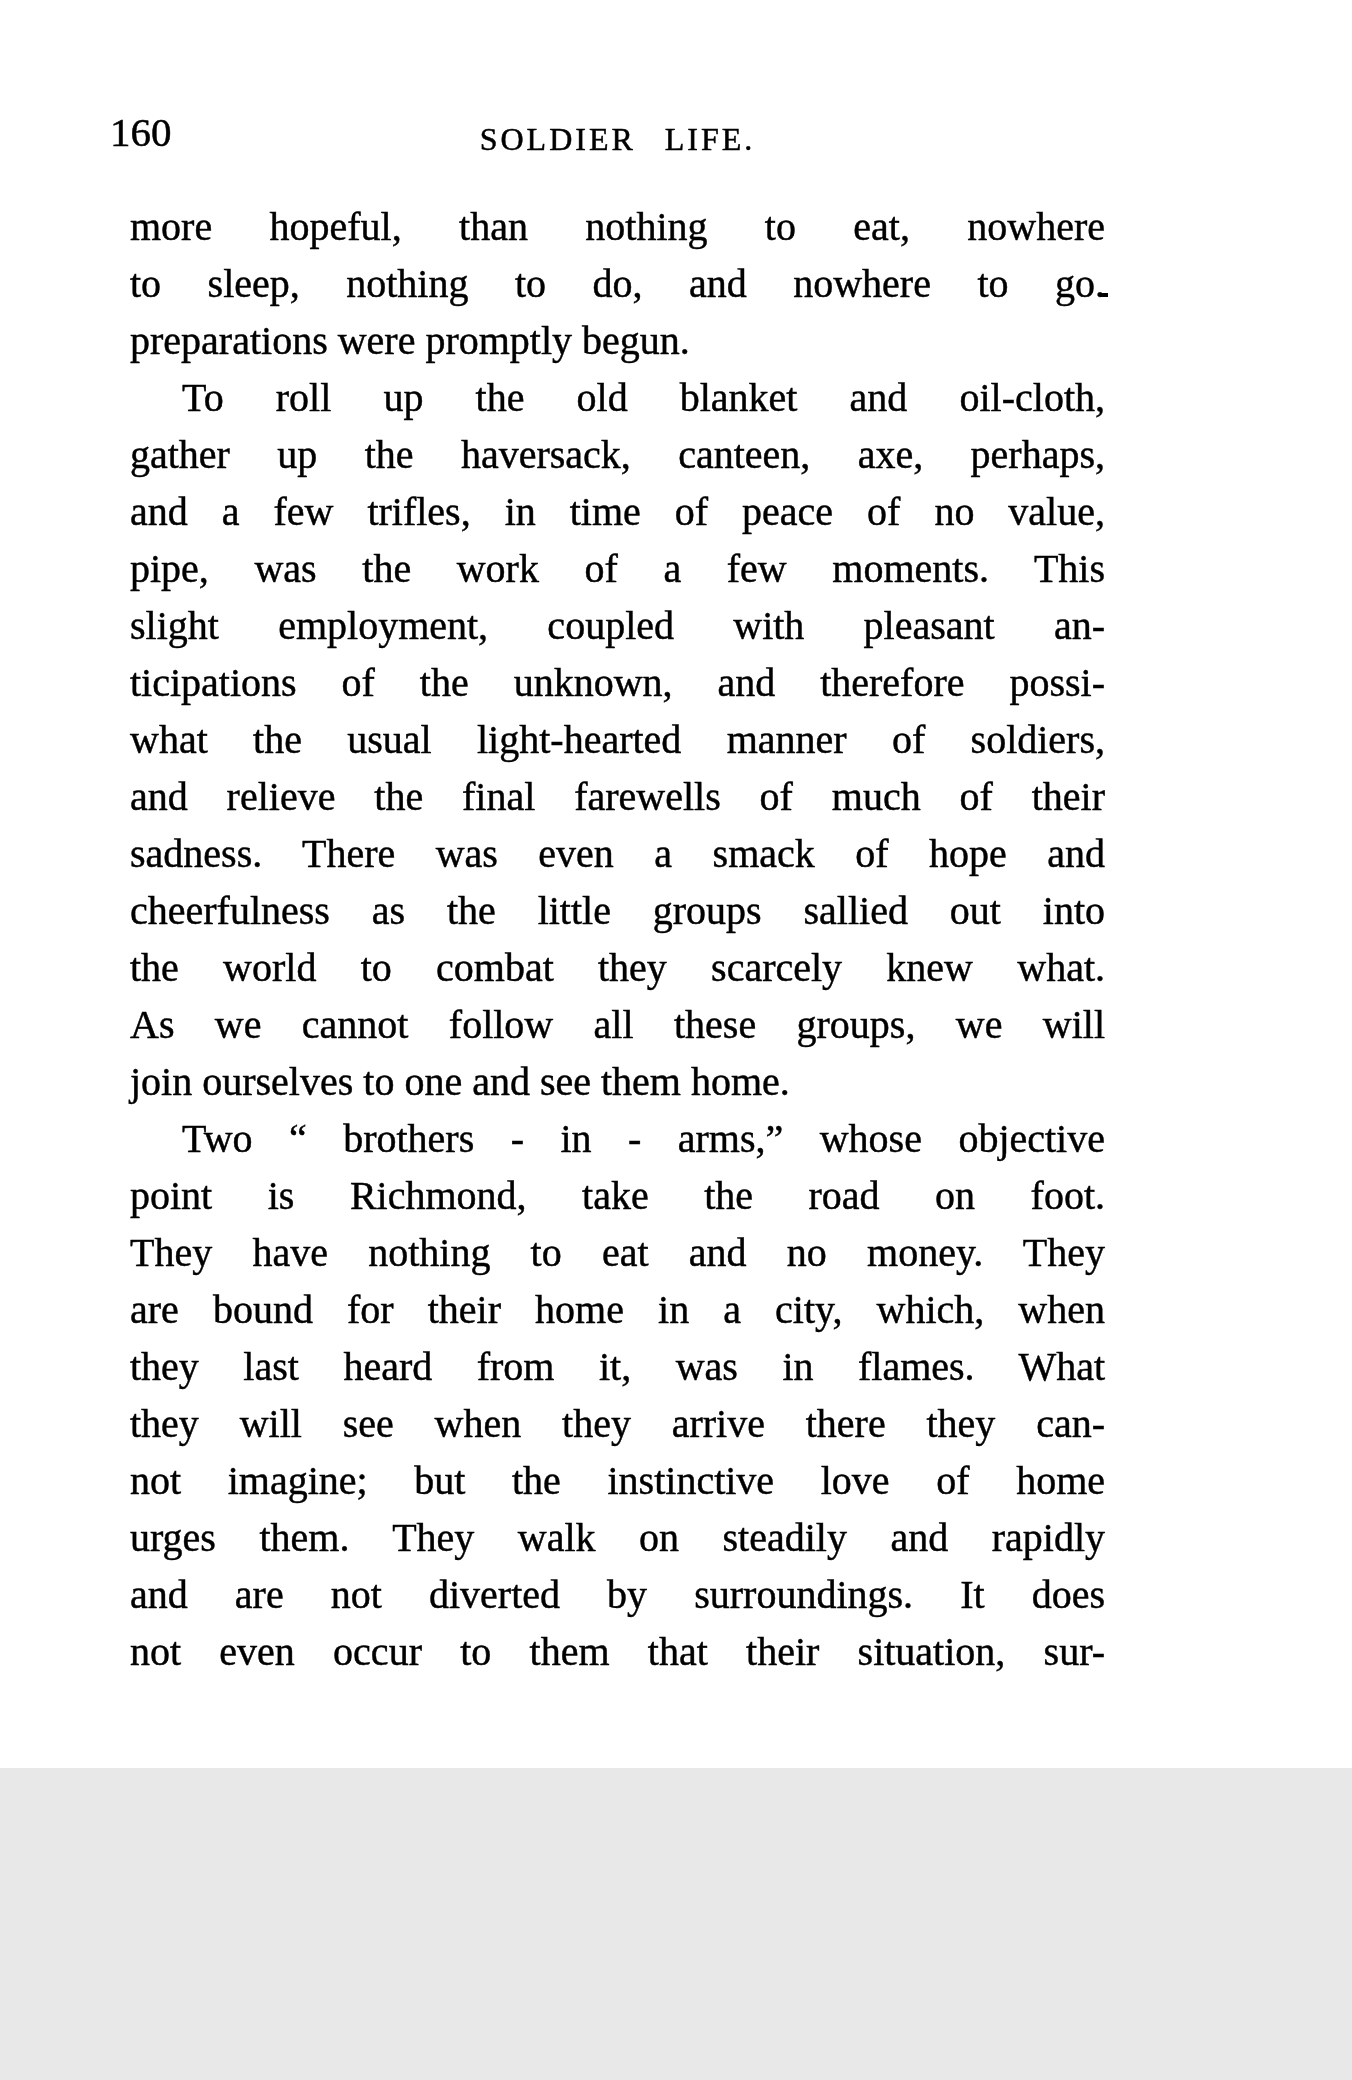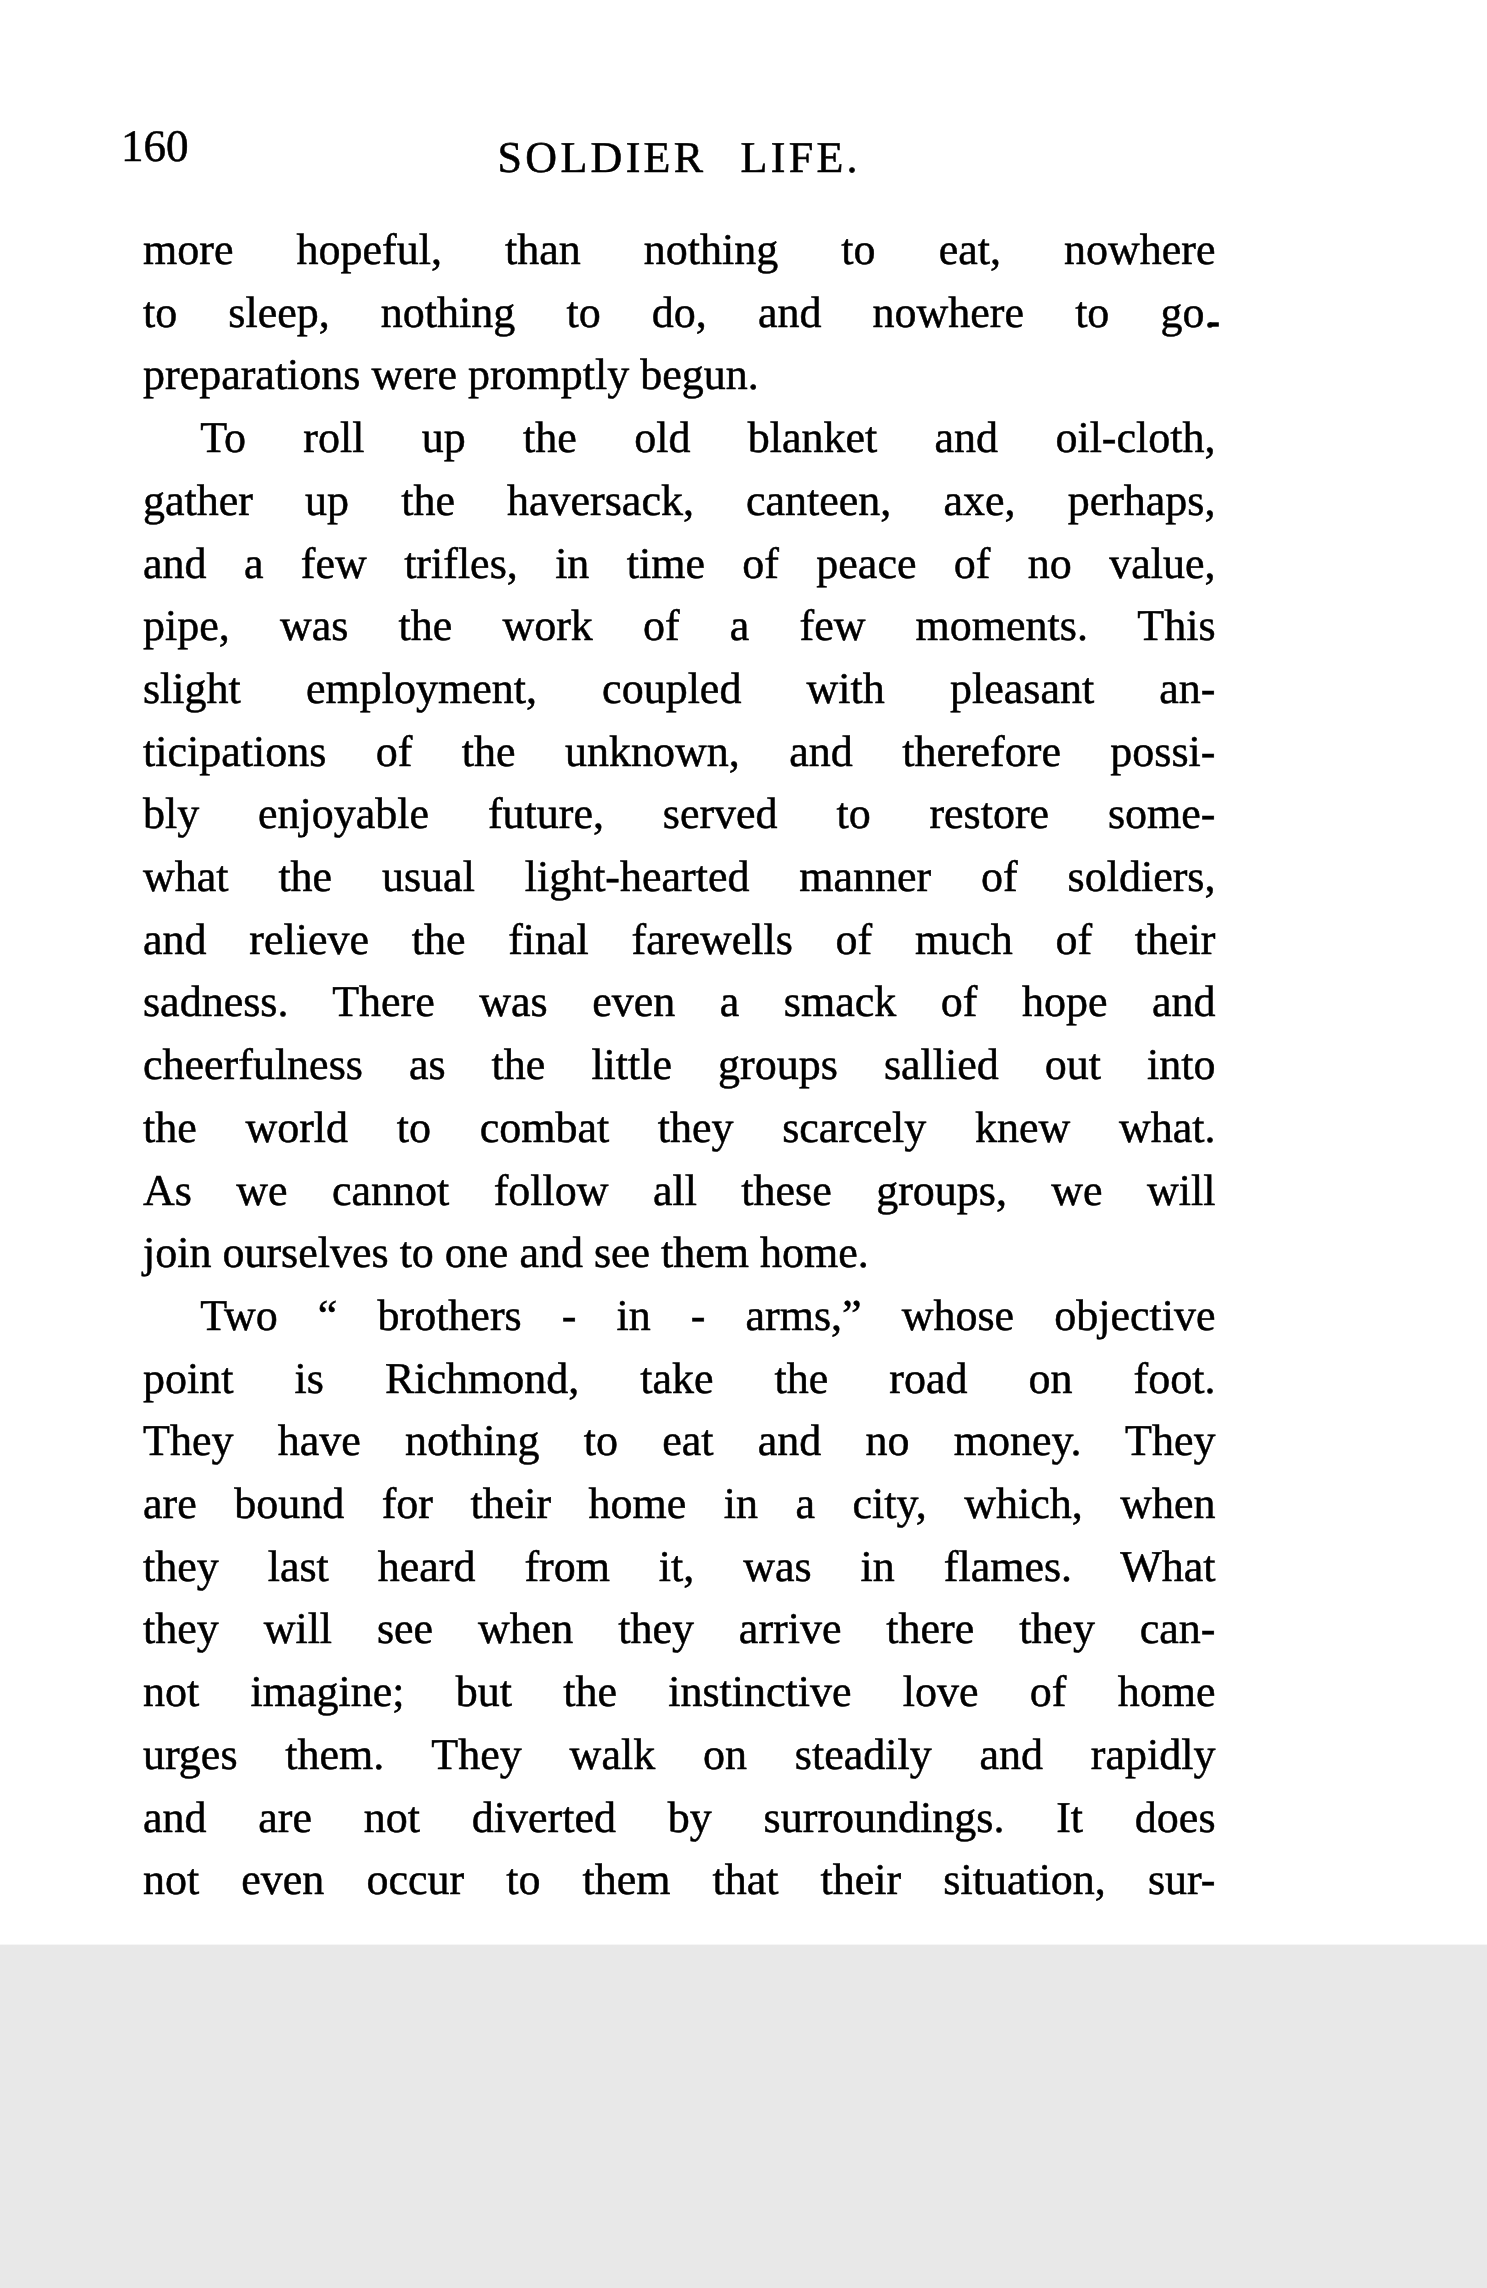--- a/index.html
+++ b/index.html
@@ -21,21 +21,21 @@
     line-height: 1;
     -webkit-text-stroke: 0.5px #000;
   }
   .running-head {
     position: absolute;
     left: 130px;
     top: 123px;
     width: 975px;
     text-align: center;
     font-family: "Liberation Serif", serif;
-    font-size: 40px;
+    font-size: 32px;
     line-height: 1;
     letter-spacing: 3px;
     word-spacing: 18px;
     -webkit-text-stroke: 0.5px #000;
     white-space: nowrap;
   }
   .body-block {
     position: absolute;
     left: 130px;
     top: 198px;
@@ -76,21 +76,20 @@
   <div class="body-block">
     <div class="line">more hopeful, than nothing to eat, nowhere</div>
     <div class="line">to sleep, nothing to do, and nowhere to go.</div>
     <div class="line line--end">preparations were promptly begun.</div>
     <div class="line line--indent">To roll up the old blanket and oil-cloth,</div>
     <div class="line">gather up the haversack, canteen, axe, perhaps,</div>
     <div class="line">and a few trifles, in time of peace of no value,</div>
     <div class="line">pipe, was the work of a few moments.  This</div>
     <div class="line">slight employment, coupled with pleasant an-</div>
     <div class="line">ticipations of the unknown, and therefore possi-</div>
-    <div class="line">bly enjoyable future, served to restore some-</div>
     <div class="line">what the usual light-hearted manner of soldiers,</div>
     <div class="line">and relieve the final farewells of much of their</div>
     <div class="line">sadness.  There was even a smack of hope and</div>
     <div class="line">cheerfulness as the little groups sallied out into</div>
     <div class="line">the world to combat they scarcely knew what.</div>
     <div class="line">As we cannot follow all these groups, we will</div>
     <div class="line line--end">join ourselves to one and see them home.</div>
     <div class="line line--indent">Two “ brothers - in - arms,” whose objective</div>
     <div class="line">point is Richmond, take the road on foot.</div>
     <div class="line">They have nothing to eat and no money.  They</div>

